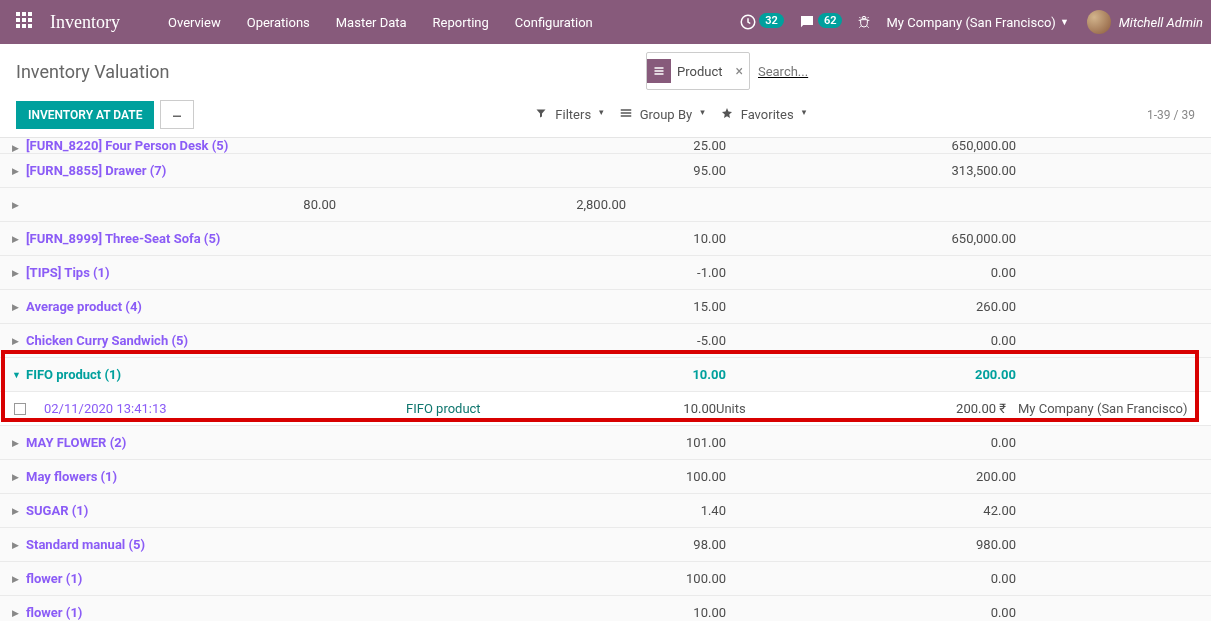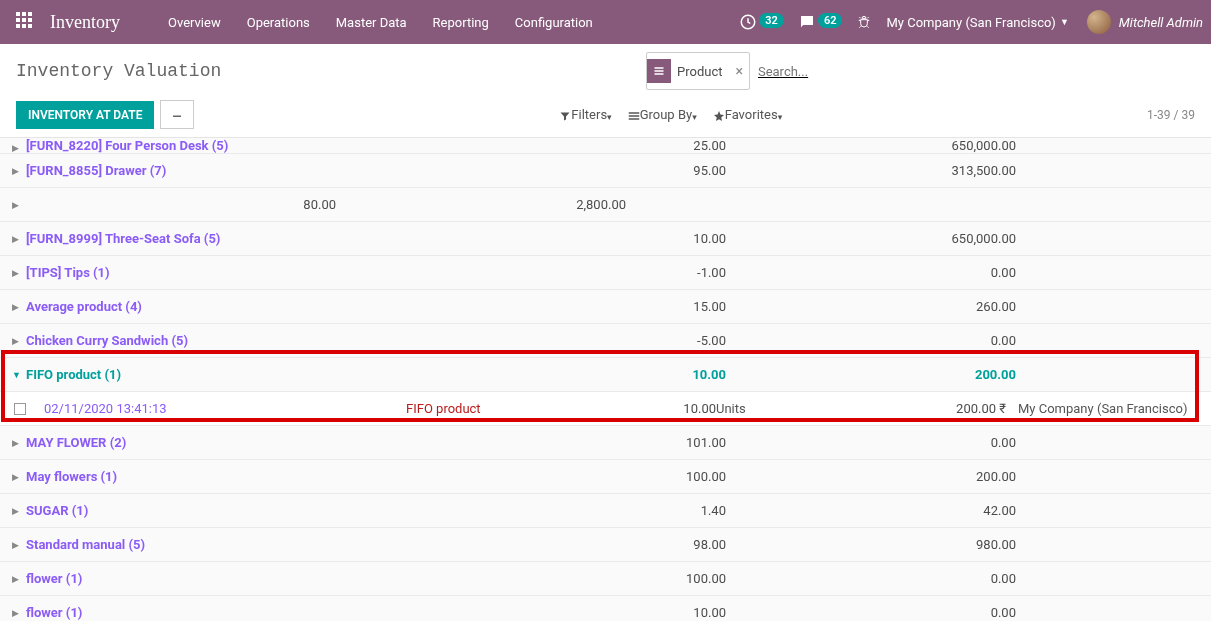--- a/index.html
+++ b/index.html
@@ -16,43 +16,43 @@
 .badge-wrap { position: relative; display: flex; align-items: flex-start; cursor: pointer; }
 .badge-wrap svg { width: 18px; height: 18px; }
 .count-badge { background: #00a09d; border-radius: 10px; padding: 1px 6px; font-size: 11px; font-weight: 600; margin-left: 2px; }
 .bug-icon { cursor: pointer; }
 .company { cursor: pointer; font-size: 13px; display: flex; align-items: center; gap: 4px; }
 .avatar { width: 24px; height: 24px; border-radius: 50%; background: radial-gradient(circle at 30% 30%, #d2b48c, #8b5a3c); margin-left: 4px; }
 .user { display: flex; align-items: center; gap: 8px; cursor: pointer; font-style: italic; }
 
 .control-panel { border-bottom: 1px solid #e5e5e5; }
 .cp-top { display: flex; align-items: center; padding: 8px 16px 4px 16px; }
-.page-title { font-size: 18px; color: #666; font-weight: 400; flex: 0 0 630px; font-family: Liberation Mono, monospace; }
+.page-title { font-size: 18px; color: #666; font-weight: 400; flex: 0 0 630px; }
 .search-area { display: flex; align-items: center; }
 .facet { display: inline-flex; align-items: center; border: 1px solid #ccc; border-radius: 2px; overflow: hidden; height: 38px; }
 .facet-icon { background: #875a7b; width: 24px; height: 24px; display: flex; align-items: center; justify-content: center; }
 .facet-icon svg { width: 12px; height: 12px; }
 .facet-label { padding: 0 6px; font-size: 13px; }
 .facet-remove { padding: 0 6px; cursor: pointer; color: #888; font-size: 14px; border-left: 1px solid transparent; }
 .search-input { border: none; outline: none; padding: 4px 8px; font-size: 13px; width: 200px; text-decoration: underline; }
 
 .cp-bottom { display: flex; align-items: center; padding: 6px 16px 8px 16px; }
 .main-btn { background: #00a09d; color: #fff; border: none; padding: 7px 12px; font-size: 12px; font-weight: 600; cursor: pointer; }
 .dl-btn { background: #fff; border: 1px solid #ccc; padding: 6px 10px; margin-left: 6px; cursor: pointer; color: #666; }
 .cp-tools { margin-left: auto; display: flex; align-items: center; gap: 16px; color: #555; font-size: 13px; }
-.tool { display: flex; align-items: flex-end; gap: 0; cursor: pointer; }
+.tool { display: flex; align-items: flex-start; gap: 8px; cursor: pointer; }
 .pager { margin-left: auto; color: #888; font-size: 12px; }
 
 .grid { width: 100%; }
 .row { display: flex; align-items: center; border-bottom: 1px solid #eaeaea; height: 34px; background: #fafafa; padding: 0 12px; cursor: pointer; }
 .row.cut-top { height: 16px; align-items: flex-end; overflow: hidden; color: #aaa; }
 .row.detail { background: #fff; cursor: default; }
 .caret { width: 10px; display: inline-block; color: #888; margin-right: 4px; font-size: 9px; }
 .col-name { flex: 0 0 390px; font-weight: 700; font-size: 13px; color: #8b5cf6; }
-.col-prod { flex: 0 0 200px; font-size: 13px; color: #b91c1c; }
+.col-prod { flex: 0 0 200px; font-size: 13px; color: #0f766e; }
 .col-qty { flex: 0 0 110px; text-align: right; font-size: 13px; color: #4c4c4c; }
 .col-unit { flex: 0 0 80px; font-size: 13px; color: #555; }
 .col-value { flex: 0 0 210px; text-align: right; font-size: 13px; color: #4c4c4c; }
 .col-company { flex: 1; padding-left: 12px; font-size: 13px; color: #555; }
 .expanded .col-name, .expanded .col-qty, .expanded .col-value { color: #00a09d; font-weight: 700; }
 .expanded .caret { color: #00a09d; }
 
 .highlight { position: absolute; border: 4px solid #d80000; left: 1px; width: 1198px; top: 350px; height: 72px; pointer-events: none; }
 
 .detail .checkbox { width: 12px; height: 12px; border: 1px solid #999; margin-right: 10px; margin-left: 2px; }

